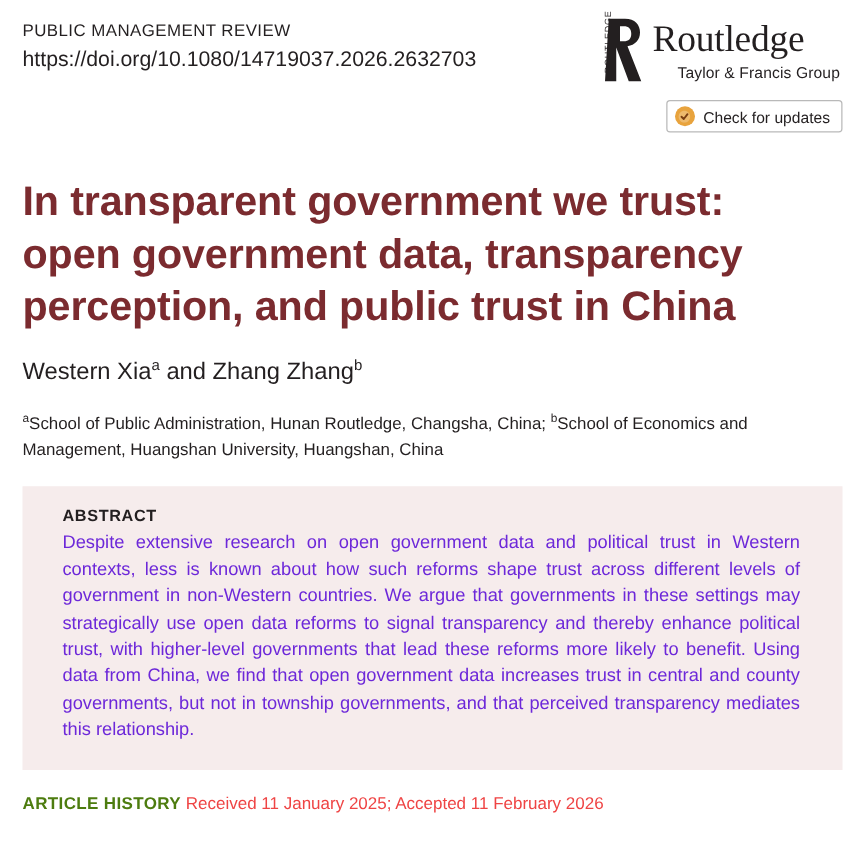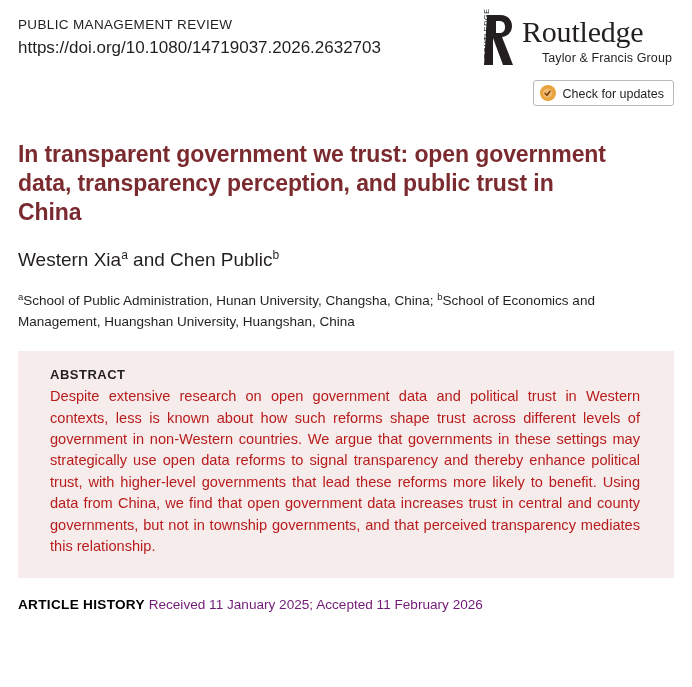--- a/index.html
+++ b/index.html
@@ -124,21 +124,21 @@
     display: inline-flex;
     align-items: center;
     justify-content: center;
     flex: 0 0 auto;
   }
   .crossmark .cm-icon svg { display: block; }
 
   
   .title {
     margin: 34px 0 0 0;
-    font-size: 23px;
+    font-size: 33px;
     line-height: 1.27;
     font-weight: bold;
     color: #7b2b2f;
     letter-spacing: -0.1px;
     max-width: 600px;
   }
 
   
   .authors {
     margin-top: 20px;
@@ -176,39 +176,39 @@
   .abstract-label {
     font-size: 13px;
     font-weight: bold;
     letter-spacing: 0.5px;
     color: #231f20;
     margin-bottom: 4px;
   }
   .abstract-text {
     font-size: 14.6px;
     line-height: 1.47;
-    color: #b91c1c;
+    color: #6d28d9;
     text-align: justify;
     hyphens: auto;
   }
 
   
   .meta {
     margin-top: 17px;
     font-size: 13.6px;
     line-height: 1.5;
     color: #231f20;
   }
   .meta + .meta { margin-top: 16px; }
   .meta .meta-label {
     font-weight: bold;
-    color: #000000;
+    color: #4d7c0f;
     letter-spacing: 0.3px;
   }
-  .meta .meta-value { color: #701a75; margin-top: 27px; }
+  .meta .meta-value { color: #ef4444; margin-top: 27px; }
 </style>
 </head>
 <body>
 
 <div class="page">
 
   <div class="header">
     <div class="journal-block">
       <div class="journal-title">PUBLIC MANAGEMENT REVIEW</div>
       <div class="journal-doi">https://doi.org/10.1080/14719037.2026.2632703</div>
@@ -239,25 +239,25 @@
           <path d="M3.2 5.4 L5 7.2 L8 3.3" stroke="#7b3f12" stroke-width="1.5" fill="none" stroke-linecap="round" stroke-linejoin="round"></path>
         </svg>
       </span>
       <span>Check for updates</span>
     </div>
   </div>
 
   <h1 class="title">In transparent government we trust: open government data, transparency perception, and public trust in China</h1>
 
   <div class="authors">
-    <span>Western Xia</span><sup>a</sup><span> and </span><span>Chen Public</span><sup>b</sup>
+    <span>Western Xia</span><sup>a</sup><span> and </span><span>Zhang Zhang</span><sup>b</sup>
   </div>
 
   <div class="affiliations">
-    <sup>a</sup><span>School of Public Administration, Hunan University, Changsha, China; </span><sup>b</sup><span>School of Economics and Management, Huangshan University, Huangshan, China</span>
+    <sup>a</sup><span>School of Public Administration, Hunan Routledge, Changsha, China; </span><sup>b</sup><span>School of Economics and Management, Huangshan University, Huangshan, China</span>
   </div>
 
   <div class="abstract-box">
     <div class="abstract-label">ABSTRACT</div>
     <div class="abstract-text">Despite extensive research on open government data and political trust in Western contexts, less is known about how such reforms shape trust across different levels of government in non-Western countries. We argue that governments in these settings may strategically use open data reforms to signal transparency and thereby enhance political trust, with higher-level governments that lead these reforms more likely to benefit. Using data from China, we find that open government data increases trust in central and county governments, but not in township governments, and that perceived transparency mediates this relationship.</div>
   </div>
 
   <div class="meta">
     <span class="meta-label">ARTICLE HISTORY</span>
     <span class="meta-value">Received 11 January 2025; Accepted 11 February 2026</span>

